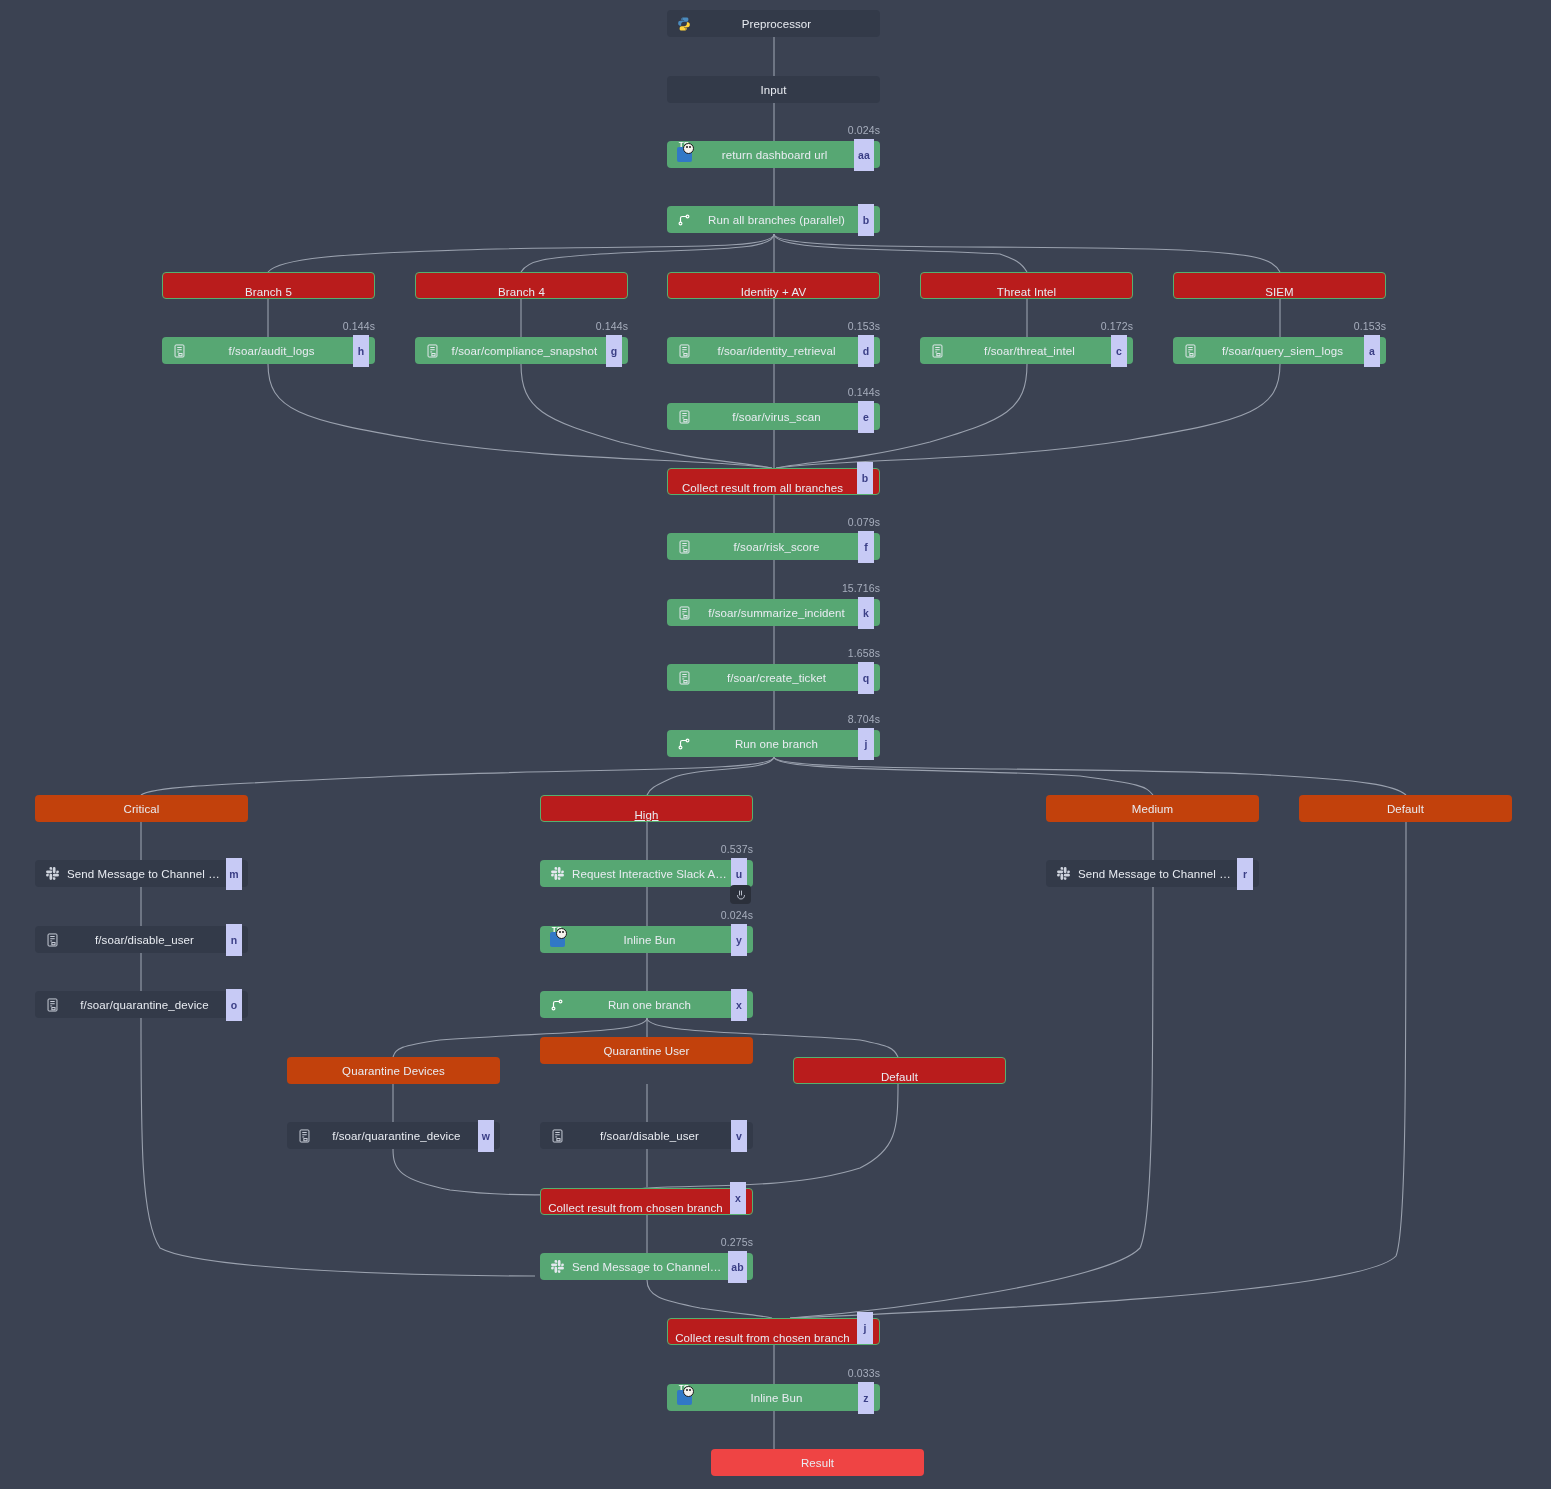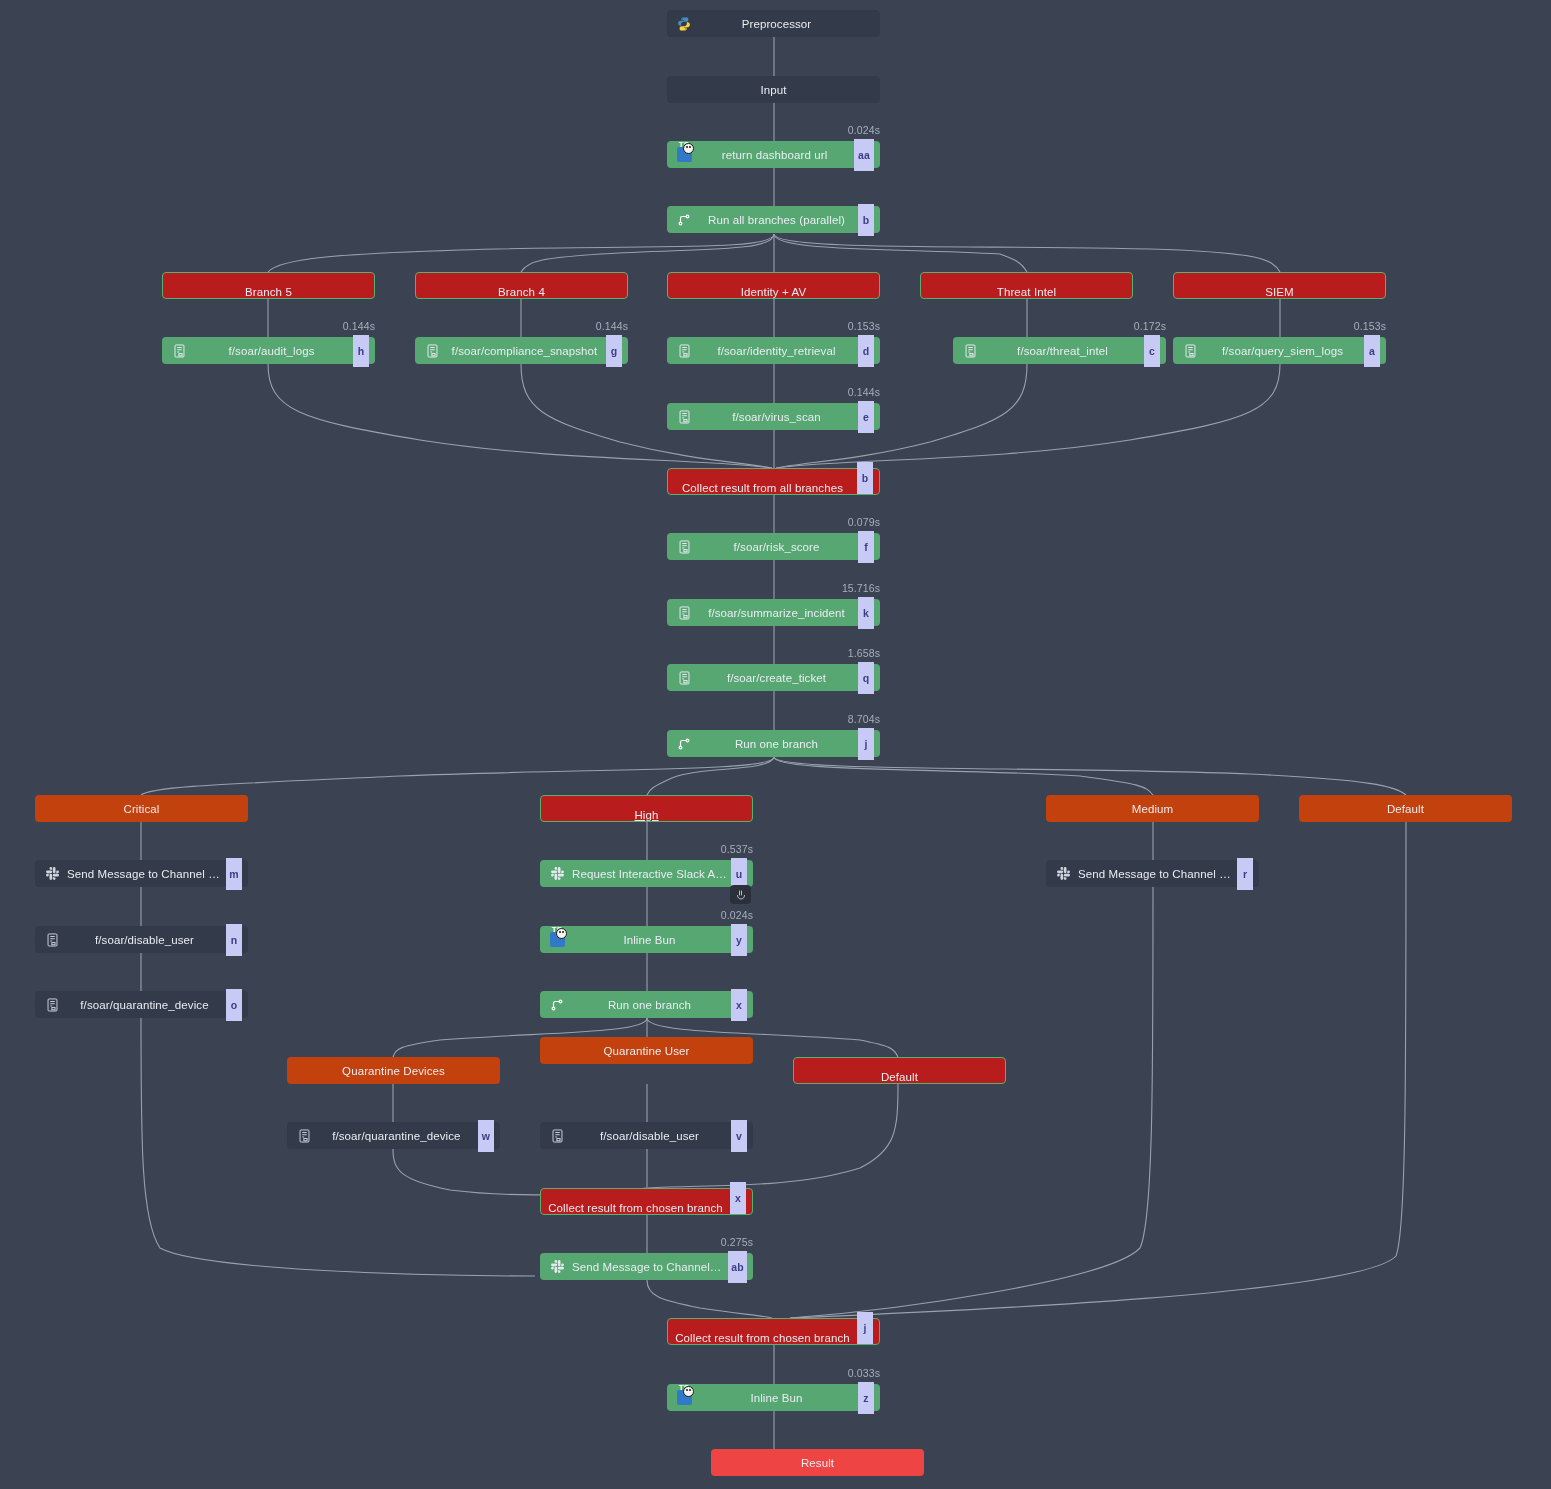--- a/index.html
+++ b/index.html
@@ -258,21 +258,21 @@
       <svg width="13" height="14" viewBox="0 0 20 22" fill="none" stroke="#e9ecf2" stroke-width="1.5">
         <rect x="3" y="1.5" width="14" height="19" rx="1.6"></rect>
         <path d="M6.5 5.5h7M6.5 9h7M6.5 12.5h3"></path>
           <rect x="9" y="15" width="5" height="3.5"></rect>
       </svg>
     </span>
     <span class="lbl">f/soar/identity_retrieval</span>
     <span class="badge">d</span>
   </div>
 
-  <div class="node green" style="left:920px; top:337px; width:213px;margin-left:33px;">
+  <div class="node green" style="left:920px; top:337px; width:213px;">
     <span class="dur">0.172s</span>
     <span class="ico">
       <svg width="13" height="14" viewBox="0 0 20 22" fill="none" stroke="#e9ecf2" stroke-width="1.5">
         <rect x="3" y="1.5" width="14" height="19" rx="1.6"></rect>
         <path d="M6.5 5.5h7M6.5 9h7M6.5 12.5h3"></path>
           <rect x="9" y="15" width="5" height="3.5"></rect>
       </svg>
     </span>
     <span class="lbl">f/soar/threat_intel</span>
     <span class="badge">c</span>

